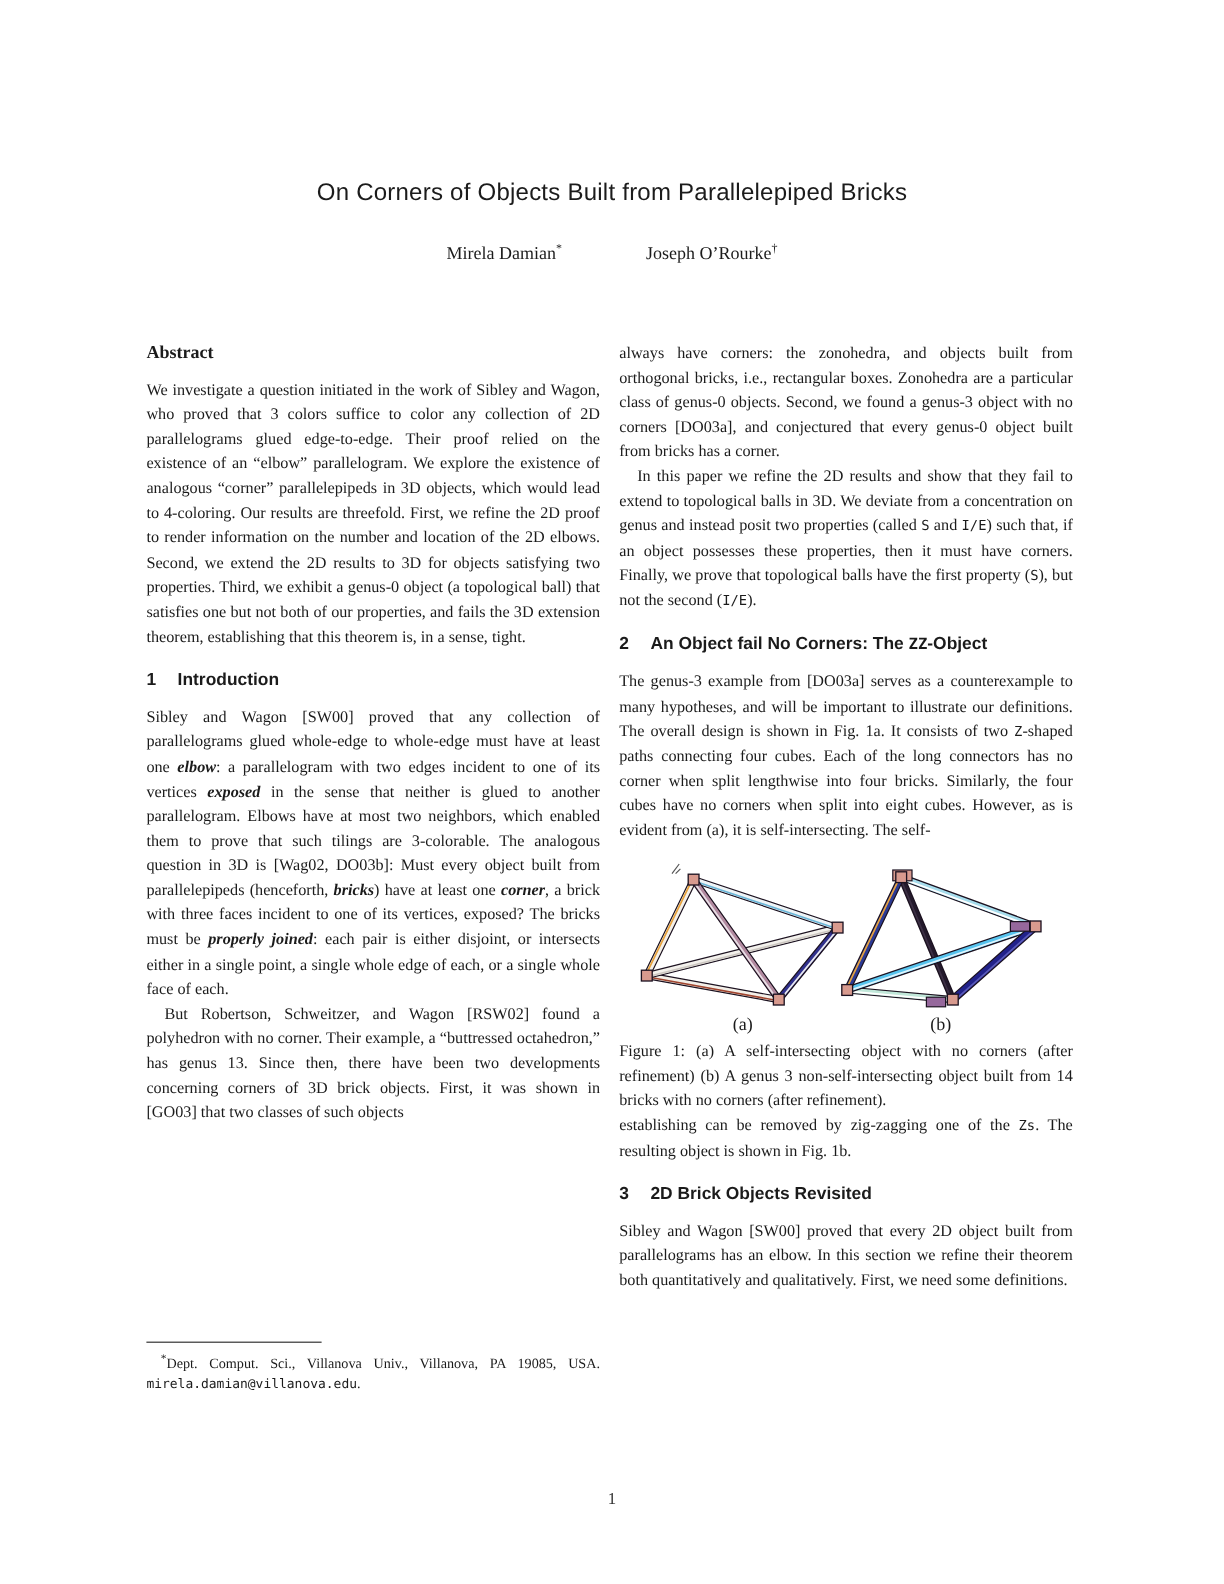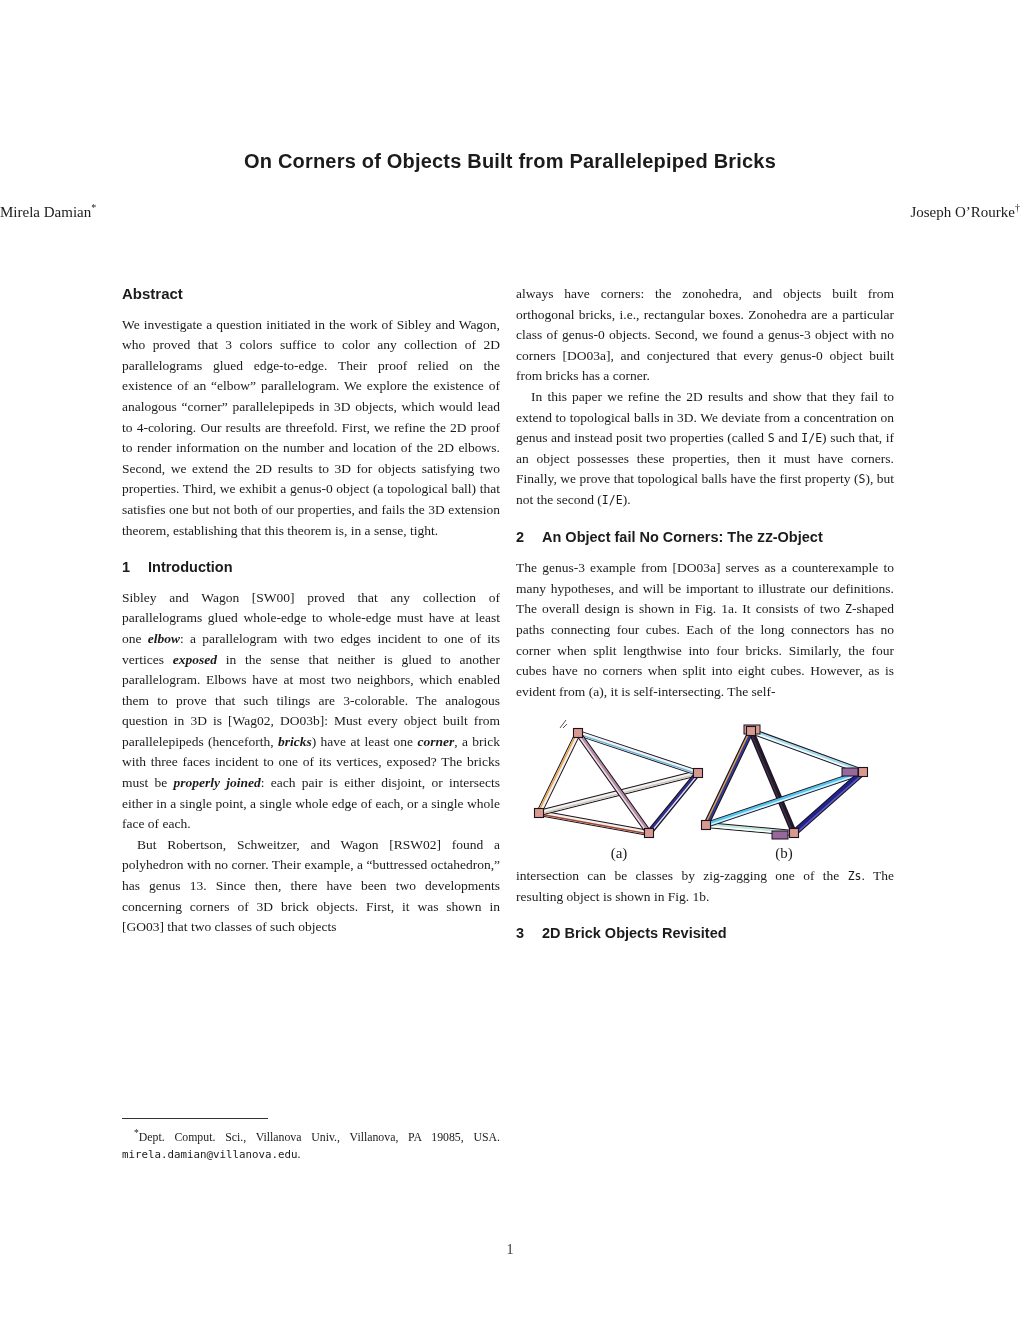--- a/index.html
+++ b/index.html
@@ -3,36 +3,36 @@
 <meta charset="utf-8">
 <style>
   html,body{margin:0;padding:0;background:#888;}
   .page{
     position:relative;width:1020px;height:1320px;background:#ffffff;
     margin:0 auto;font-family:"Liberation Serif",serif;color:#1b1b1b;
     overflow:hidden;
   }
   .title{
     position:absolute;top:150px;left:0;width:1020px;text-align:center;
-    font-family:"Liberation Sans",sans-serif;font-weight:700;font-size:20px;
+    font-family:"Liberation Sans",sans-serif;font-weight:400;font-size:20px;
     letter-spacing:.2px;
   }
   .authors{
     position:absolute;top:202px;left:0;width:1020px;display:flex;
-    justify-content:space-between;gap:70px;font-size:15px;
+    justify-content:center;gap:70px;font-size:15px;
   }
   .authors sup{font-size:10px;}
   .col{
     position:absolute;top:284px;width:378px;text-align:justify;
     font-size:13.5px;line-height:20.6px;
   }
   .col-left{left:122px;height:838px;overflow:hidden;}
   .col-right{left:516px;height:940px;}
   .abs-head{
-    font-family:Liberation Sans, sans-serif;font-weight:700;font-size:15px;
+    font-family:Liberation Serif, serif;font-weight:700;font-size:15px;
     margin:0 0 10px 0;text-align:left;
   }
   .sec-head{
     font-family:"Liberation Sans",sans-serif;font-weight:700;font-size:14.5px;
     margin:16px 0 10px 0;text-align:left;display:flex;
   }
   .sec-head .num{width:26px;flex:0 0 auto;}
   p.body{margin:0 0 0 0;}
   p.body+p.body{margin-top:0;}
   p.indent{text-indent:15px;}
@@ -143,24 +143,26 @@
           <rect x="326" y="58" width="16" height="8" fill="#96689c" stroke="#1c1220" stroke-width="1"></rect>
           <rect x="256" y="121" width="16" height="8" fill="#96689c" stroke="#1c1220" stroke-width="1"></rect>
           <rect x="228" y="15" width="16" height="9" fill="#d89a8e" stroke="#1c1220" stroke-width="1"></rect>
           <rect x="230.5" y="16.5" width="9" height="9" fill="#d89a8e" stroke="#1c1220" stroke-width="1.1"></rect>
           <rect x="342.5" y="57.5" width="9" height="9" fill="#d89a8e" stroke="#1c1220" stroke-width="1.1"></rect>
           <rect x="185.5" y="110.5" width="9" height="9" fill="#d89a8e" stroke="#1c1220" stroke-width="1.1"></rect>
           <rect x="273.5" y="118.5" width="9" height="9" fill="#d89a8e" stroke="#1c1220" stroke-width="1.1"></rect>
           <text x="268" y="148" text-anchor="middle" font-size="15" fill="#1b1b1b" font-family="&quot;Liberation Serif&quot;, serif">(b)</text>
         </svg>
     </div>
+    <p class="body caption">Figure 1: (a) A self-intersecting object with no corners (after refinement) (b) A genus 3 non-self-intersecting object built from 14 bricks with no corners (after refinement).</p>
 
-    <p class="body"><span>intersection can be classes by zig-zagging one of the </span><code>Zs</code><span>. The resulting object is shown in Fig. 1b.</span></p>
+    <p class="body"><span>establishing can be removed by zig-zagging one of the </span><code>Zs</code><span>. The resulting object is shown in Fig. 1b.</span></p>
 
     <div class="sec-head">
       <span class="num">3</span>
       <span>2D Brick Objects Revisited</span>
     </div>
+    <p class="body">Sibley and Wagon [SW00] proved that every 2D object built from parallelograms has an elbow. In this section we refine their theorem both quantitatively and qualitatively. First, we need some definitions.</p>
   </div>
 
   <div class="pageno">1</div>
 
 </div>
 
 </body></html>

